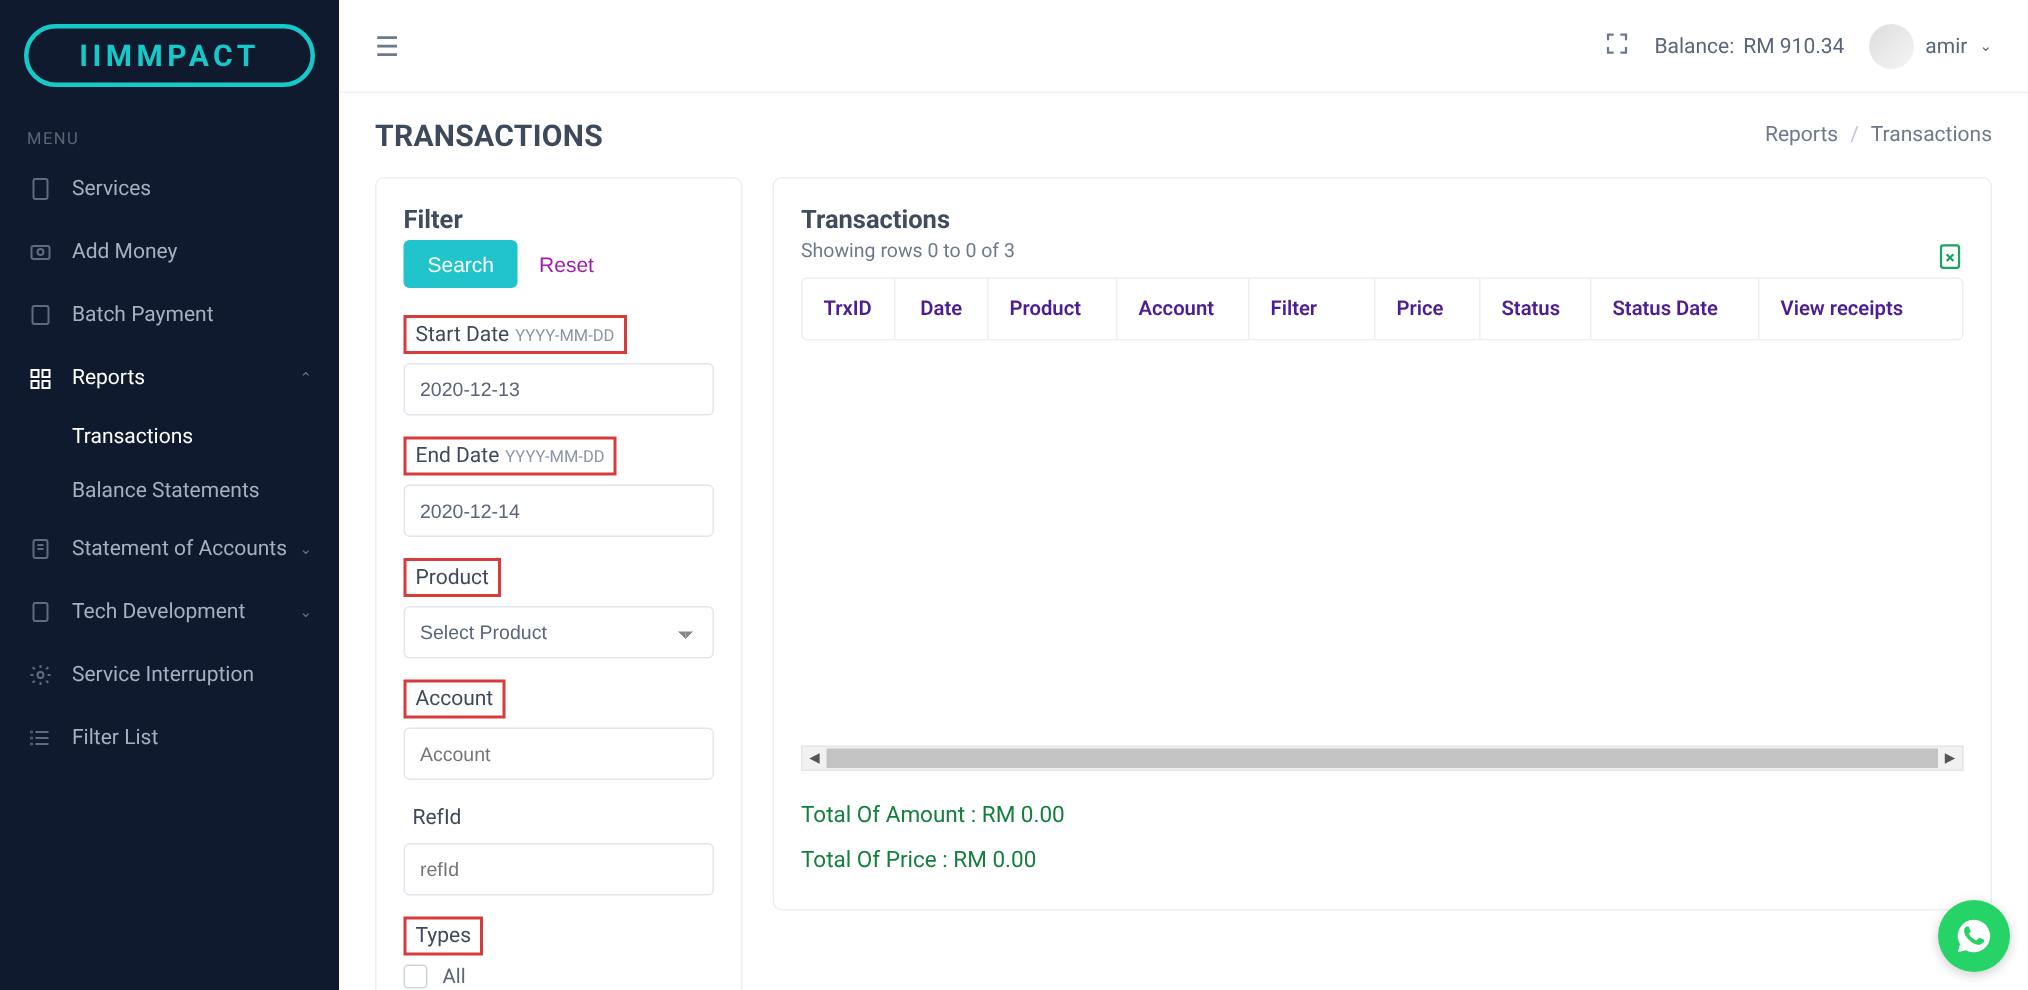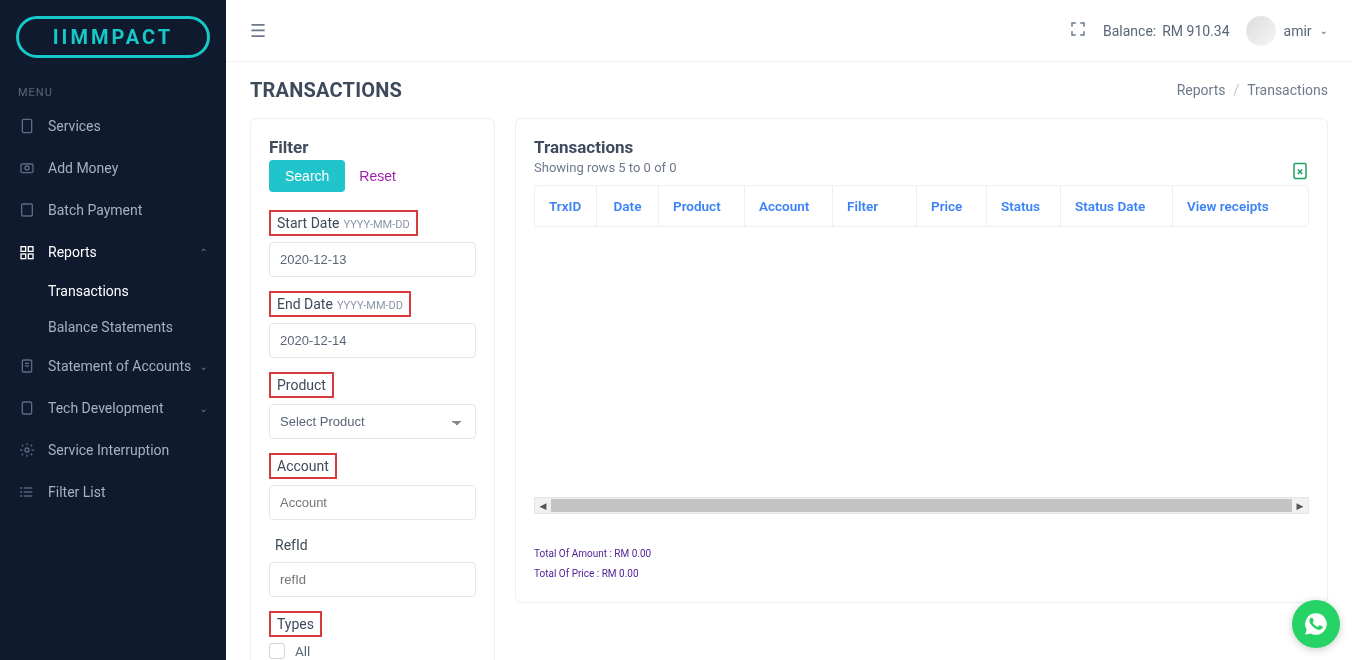--- a/index.html
+++ b/index.html
@@ -39,27 +39,27 @@
 .field-label.hl { border: 2px solid #d83b3b; }
 .label-hint { font-size: 11px; color: #8a95a7; margin-left: 4px; }
 .input, .select { width: 100%; border: 1px solid #e2e6ee; border-radius: 4px; padding: 9px 10px; font-size: 13px; color: #5a6578; background: #fff; margin-bottom: 14px; }
 .select { appearance: none; background-image: linear-gradient(45deg, transparent 50%, #888 50%), linear-gradient(135deg, #888 50%, transparent 50%); background-position: calc(100% - 18px) 16px, calc(100% - 13px) 16px; background-size: 5px 5px, 5px 5px; background-repeat: no-repeat; }
 .types-group .chk-row { display: flex; align-items: center; gap: 10px; margin-bottom: 8px; font-size: 13.5px; color: #5a6578; }
 .chk { width: 16px; height: 16px; border: 1px solid #cdd4e0; border-radius: 3px; display: inline-flex; align-items: center; justify-content: center; background: #fff; font-size: 11px; color: #fff; }
 .data-head { display: flex; align-items: center; }
 .showing { font-size: 13px; color: #6e7a8c; margin-bottom: 10px; }
 .excel-icon { margin-left: auto; color: #1aa360; cursor: pointer; }
 .table-head { display: flex; border: 1px solid #eceff5; border-radius: 4px; overflow: hidden; }
-.th { padding: 12px 14px; font-size: 13.5px; font-weight: 600; color: #3b82f6; border-right: 1px solid #eceff5; white-space: nowrap; }
+.th { padding: 12px 14px; font-size: 13.5px; font-weight: 600; color: #4c1d95; border-right: 1px solid #eceff5; white-space: nowrap; }
 .th:last-child { border-right: none; }
 .table-body-area { height: 270px; }
 .hscroll { height: 17px; background: #f1f1f1; display: flex; align-items: center; position: relative; border: 1px solid #e5e5e5; }
 .hscroll .arrow { width: 16px; height: 100%; display: flex; align-items: center; justify-content: center; font-size: 9px; color: #555; cursor: pointer; }
 .hscroll .track { flex: 1; height: 13px; background: #c3c3c3; border-radius: 0; }
-.totals { margin-top: 30px; font-size: 10px; color: #4c1d95; line-height: 2; }
+.totals { margin-top: 14px; font-size: 15px; color: #15803d; line-height: 2; }
 .whatsapp { position: fixed; right: 12px; bottom: 12px; width: 48px; height: 48px; background: #25d366; border-radius: 50%; display: flex; align-items: center; justify-content: center; color: #fff; font-size: 26px; box-shadow: 0 2px 8px rgba(0,0,0,0.2); cursor: pointer; }
 .fs-icon { cursor: pointer; }
 </style>
 </head>
 <body>
 
 <aside class="sidebar">
   <div class="logo-wrap">
     <div class="logo">IIMMPACT</div>
   </div>
@@ -202,21 +202,21 @@
           <div class="chk-row">
               <span class="chk"></span>
               <span>All</span>
             </div>
 
         </div>
       </div>
       <div class="panel data-panel">
         <div class="panel-title">Transactions</div>
         <div class="data-head">
-          <div class="showing">Showing rows 5 to 0 of 0</div>
+          <div class="showing">Showing rows 0 to 0 of 3</div>
           <span class="excel-icon"><svg width="18" height="20" viewBox="0 0 24 24" fill="none" stroke="currentColor" stroke-width="2">
                 <rect x="4" y="2" width="16" height="20" rx="2"></rect>
                 <path d="M9 10l6 6M15 10l-6 6"></path>
               </svg></span>
         </div>
         <div class="table-head">
           <div class="th" style="width:62px;">TrxID</div>
           <div class="th" style="width:62px;text-align:center;">Date</div>
           <div class="th" style="width:86px;">Product</div>
           <div class="th" style="width:88px;">Account</div>

